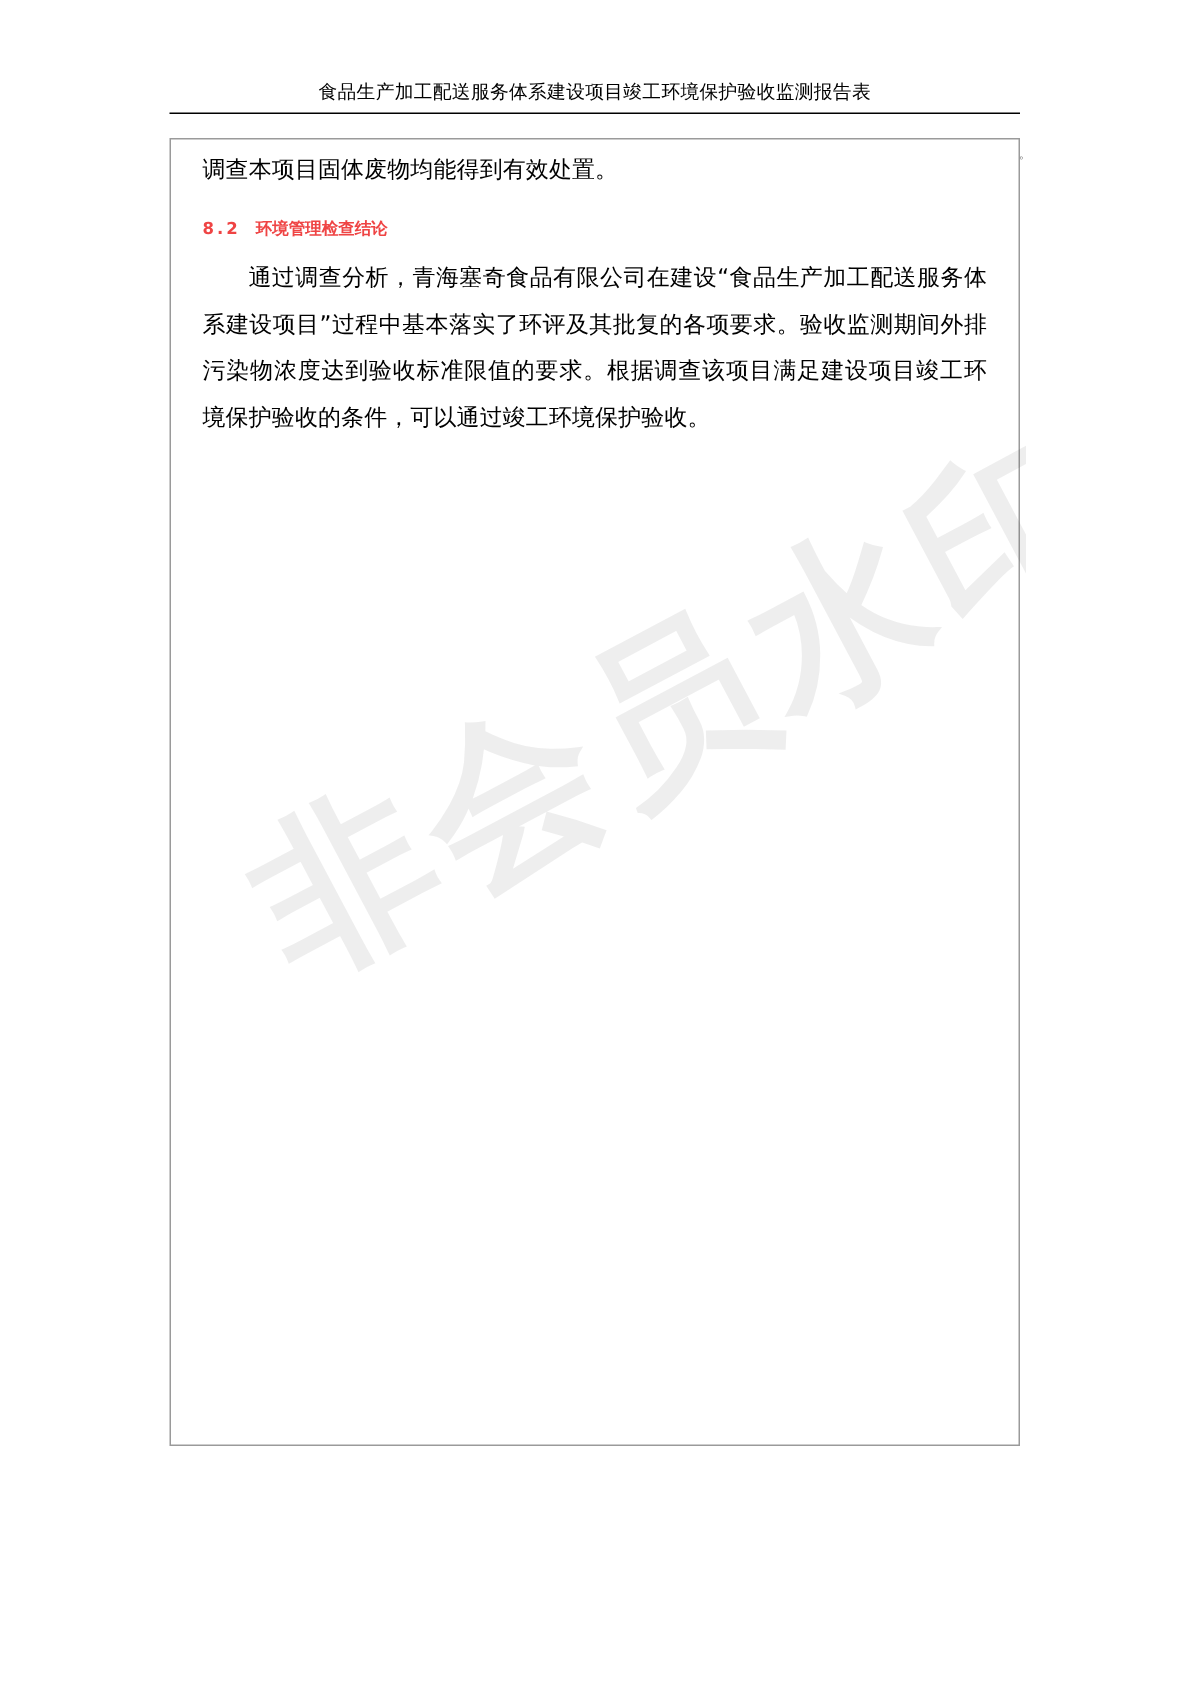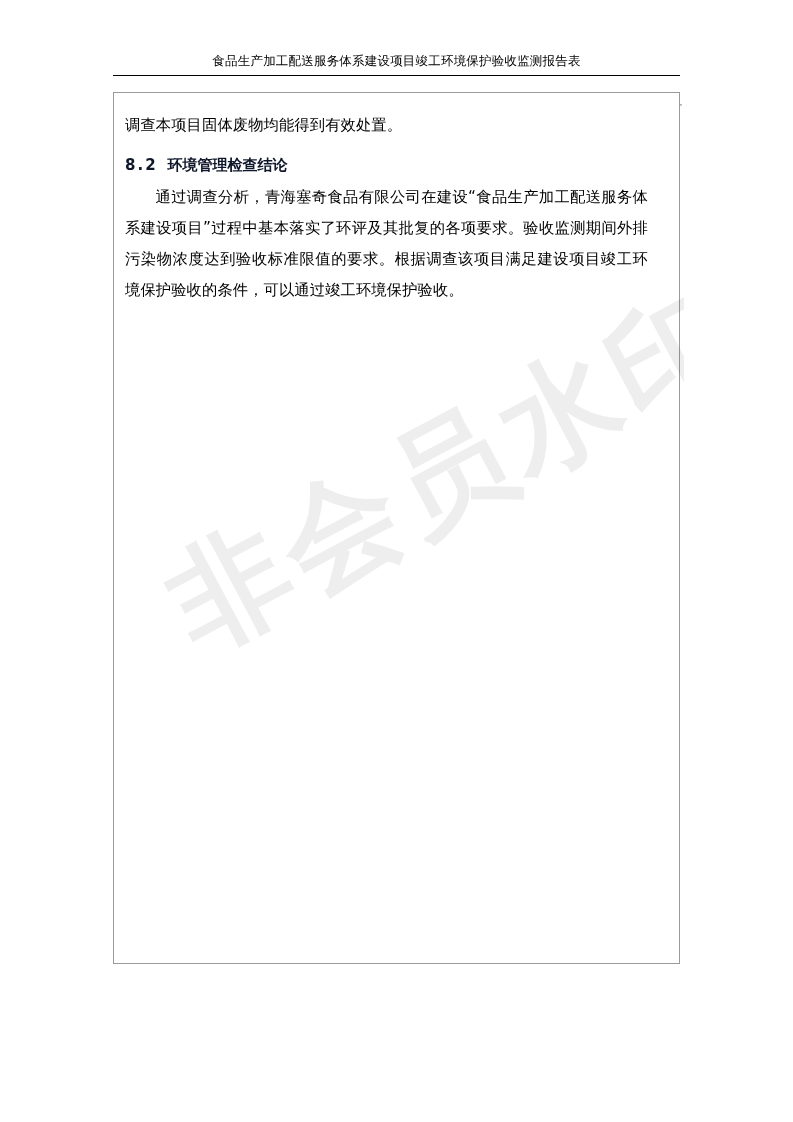--- a/index.html
+++ b/index.html
@@ -47,45 +47,45 @@
     width: 567px;
     height: 872px;
     border: 1px solid #9a9a9a;
     box-sizing: border-box;
   }
 
   
   .content {
     position: absolute;
     top: 92px;
-    left: 103px;
+    left: 113px;
     width: 567px;
     box-sizing: border-box;
-    padding: 18px 22px 0 22px;
+    padding: 6px 22px 0 22px;
   }
 
   p.body-text {
     margin: 0;
     font-size: 15.3px;
     line-height: 31px;
     color: #000;
     text-align: justify;
     text-justify: inter-ideograph;
     letter-spacing: 0.1px;
   }
   p.indent {
     text-indent: 2em;
   }
 
   h3.section-heading {
     margin: 9px 0 2px 0;
-    font-size: 15px;
+    font-size: 11px;
     line-height: 30px;
     font-weight: bold;
-    color: #0f172a;
+    color: #ef4444;
   }
   h3.section-heading .num {
     letter-spacing: 2px;
     margin-right: 10px;
   }
 
   
   .watermark {
     position: absolute;
     left: 150px;

